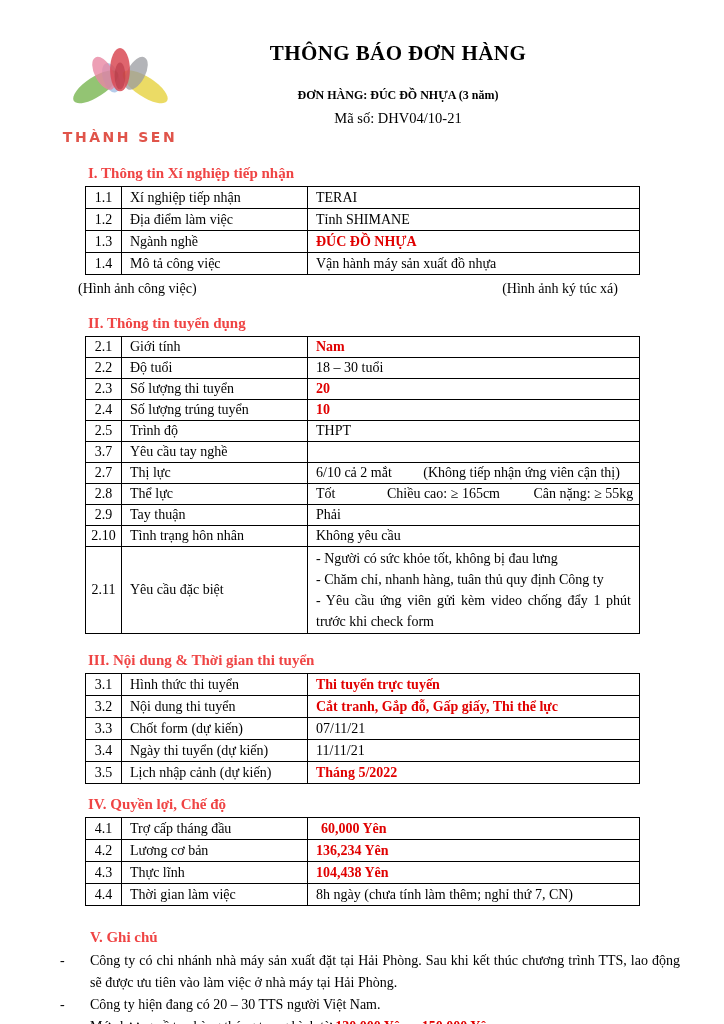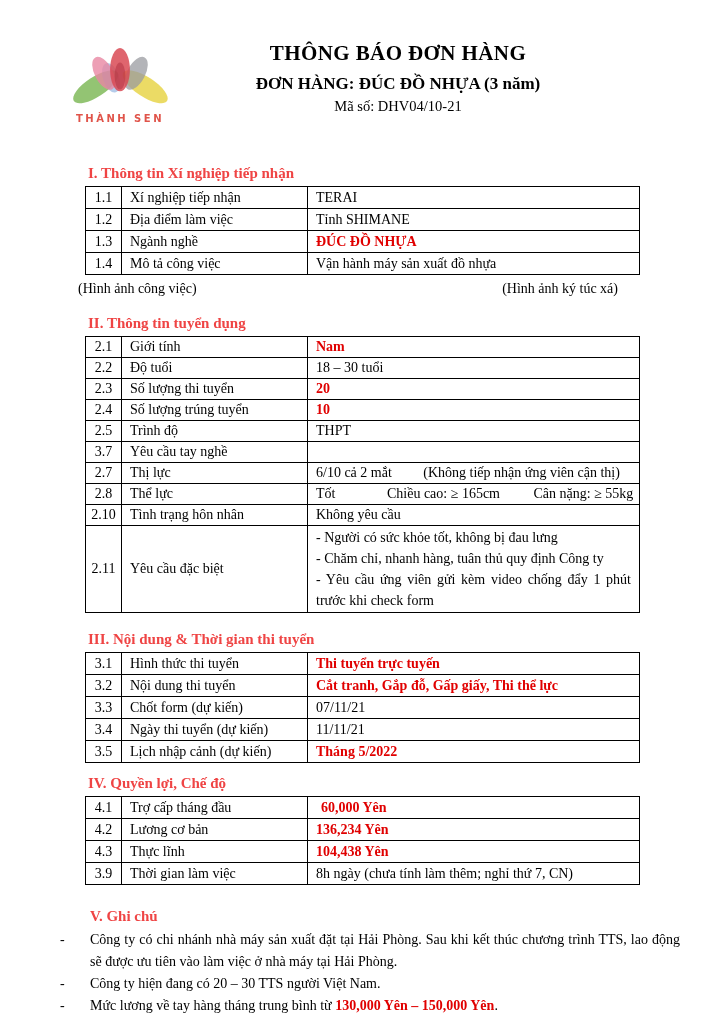--- a/index.html
+++ b/index.html
@@ -6,26 +6,26 @@
   html,body { background:#fff; }
   body {
     width:724px; height:1024px; position:relative; overflow:hidden;
     font-family:"Liberation Serif", serif; font-size:14px; color:#000;
   }
   
   .header { position:relative; padding-top:40px; height:128px; }
   .logo { position:absolute; left:52px; top:40px; width:136px; text-align:center; }
   .logo svg { display:block; margin:0 auto; }
   .logo-text {
-    font-family:"DejaVu Sans", sans-serif; font-size:10px; font-weight:bold;
-    color:#e0544a; letter-spacing:2.5px; margin-top:1px;
+    font-family:"DejaVu Sans", sans-serif; font-size:14px; font-weight:bold;
+    color:#e0544a; letter-spacing:2.5px; margin-top:17px;
   }
   .header-text { margin-left:72px; text-align:center; }
   .title { font-size:21px; font-weight:bold; letter-spacing:.4px; line-height:26px; }
-  .subtitle { font-size:17px; font-weight:bold; margin-top:8px; line-height:19px; }
+  .subtitle { font-size:12px; font-weight:bold; margin-top:20px; line-height:19px; }
   .code { font-size:14.5px; margin-top:4px; line-height:18px; }
   
   .sec-h {
     color:#ef4444; font-weight:bold; font-size:15px;
     margin-left:88px; margin-bottom:4px; line-height:18px;
   }
   .sec1 { margin-top:36px; }
   .sec2 { margin-top:15px; }
   .sec3 { margin-top:17px; }
   .sec4 { margin-top:11px; }
@@ -154,20 +154,25 @@
     <tr>
       <td class="num">2.8</td>
       <td class="label">Thể lực</td>
       <td class="value">
         <span>Tốt</span>
         <span class="gap48">Chiều cao: ≥ 165cm</span>
         <span class="gap30">Cân nặng: ≥ 55kg</span>
       </td>
     </tr>
     <tr>
+      <td class="num">2.9</td>
+      <td class="label">Tay thuận</td>
+      <td class="value">Phải</td>
+    </tr>
+    <tr>
       <td class="num">2.10</td>
       <td class="label">Tình trạng hôn nhân</td>
       <td class="value">Không yêu cầu</td>
     </tr>
     <tr>
       <td class="num">2.11</td>
       <td class="label">Yêu cầu đặc biệt</td>
       <td class="value multiline">
         <div class="vline">- Người có sức khỏe tốt, không bị đau lưng</div>
         <div class="vline">- Chăm chỉ, nhanh hàng, tuân thủ quy định Công ty</div>
@@ -224,21 +229,21 @@
       <td class="num">4.2</td>
       <td class="label">Lương cơ bản</td>
       <td class="value red">136,234 Yên</td>
     </tr>
     <tr>
       <td class="num">4.3</td>
       <td class="label">Thực lĩnh</td>
       <td class="value red">104,438 Yên</td>
     </tr>
     <tr>
-      <td class="num">3.9</td>
+      <td class="num">4.4</td>
       <td class="label">Thời gian làm việc</td>
       <td class="value">8h ngày (chưa tính làm thêm; nghỉ thứ 7, CN)</td>
     </tr>
   </tbody>
     </table>
 </div>
 
 <div class="sec5">
   <div class="sec-h">V. Ghi chú</div>
   <div class="notes">

